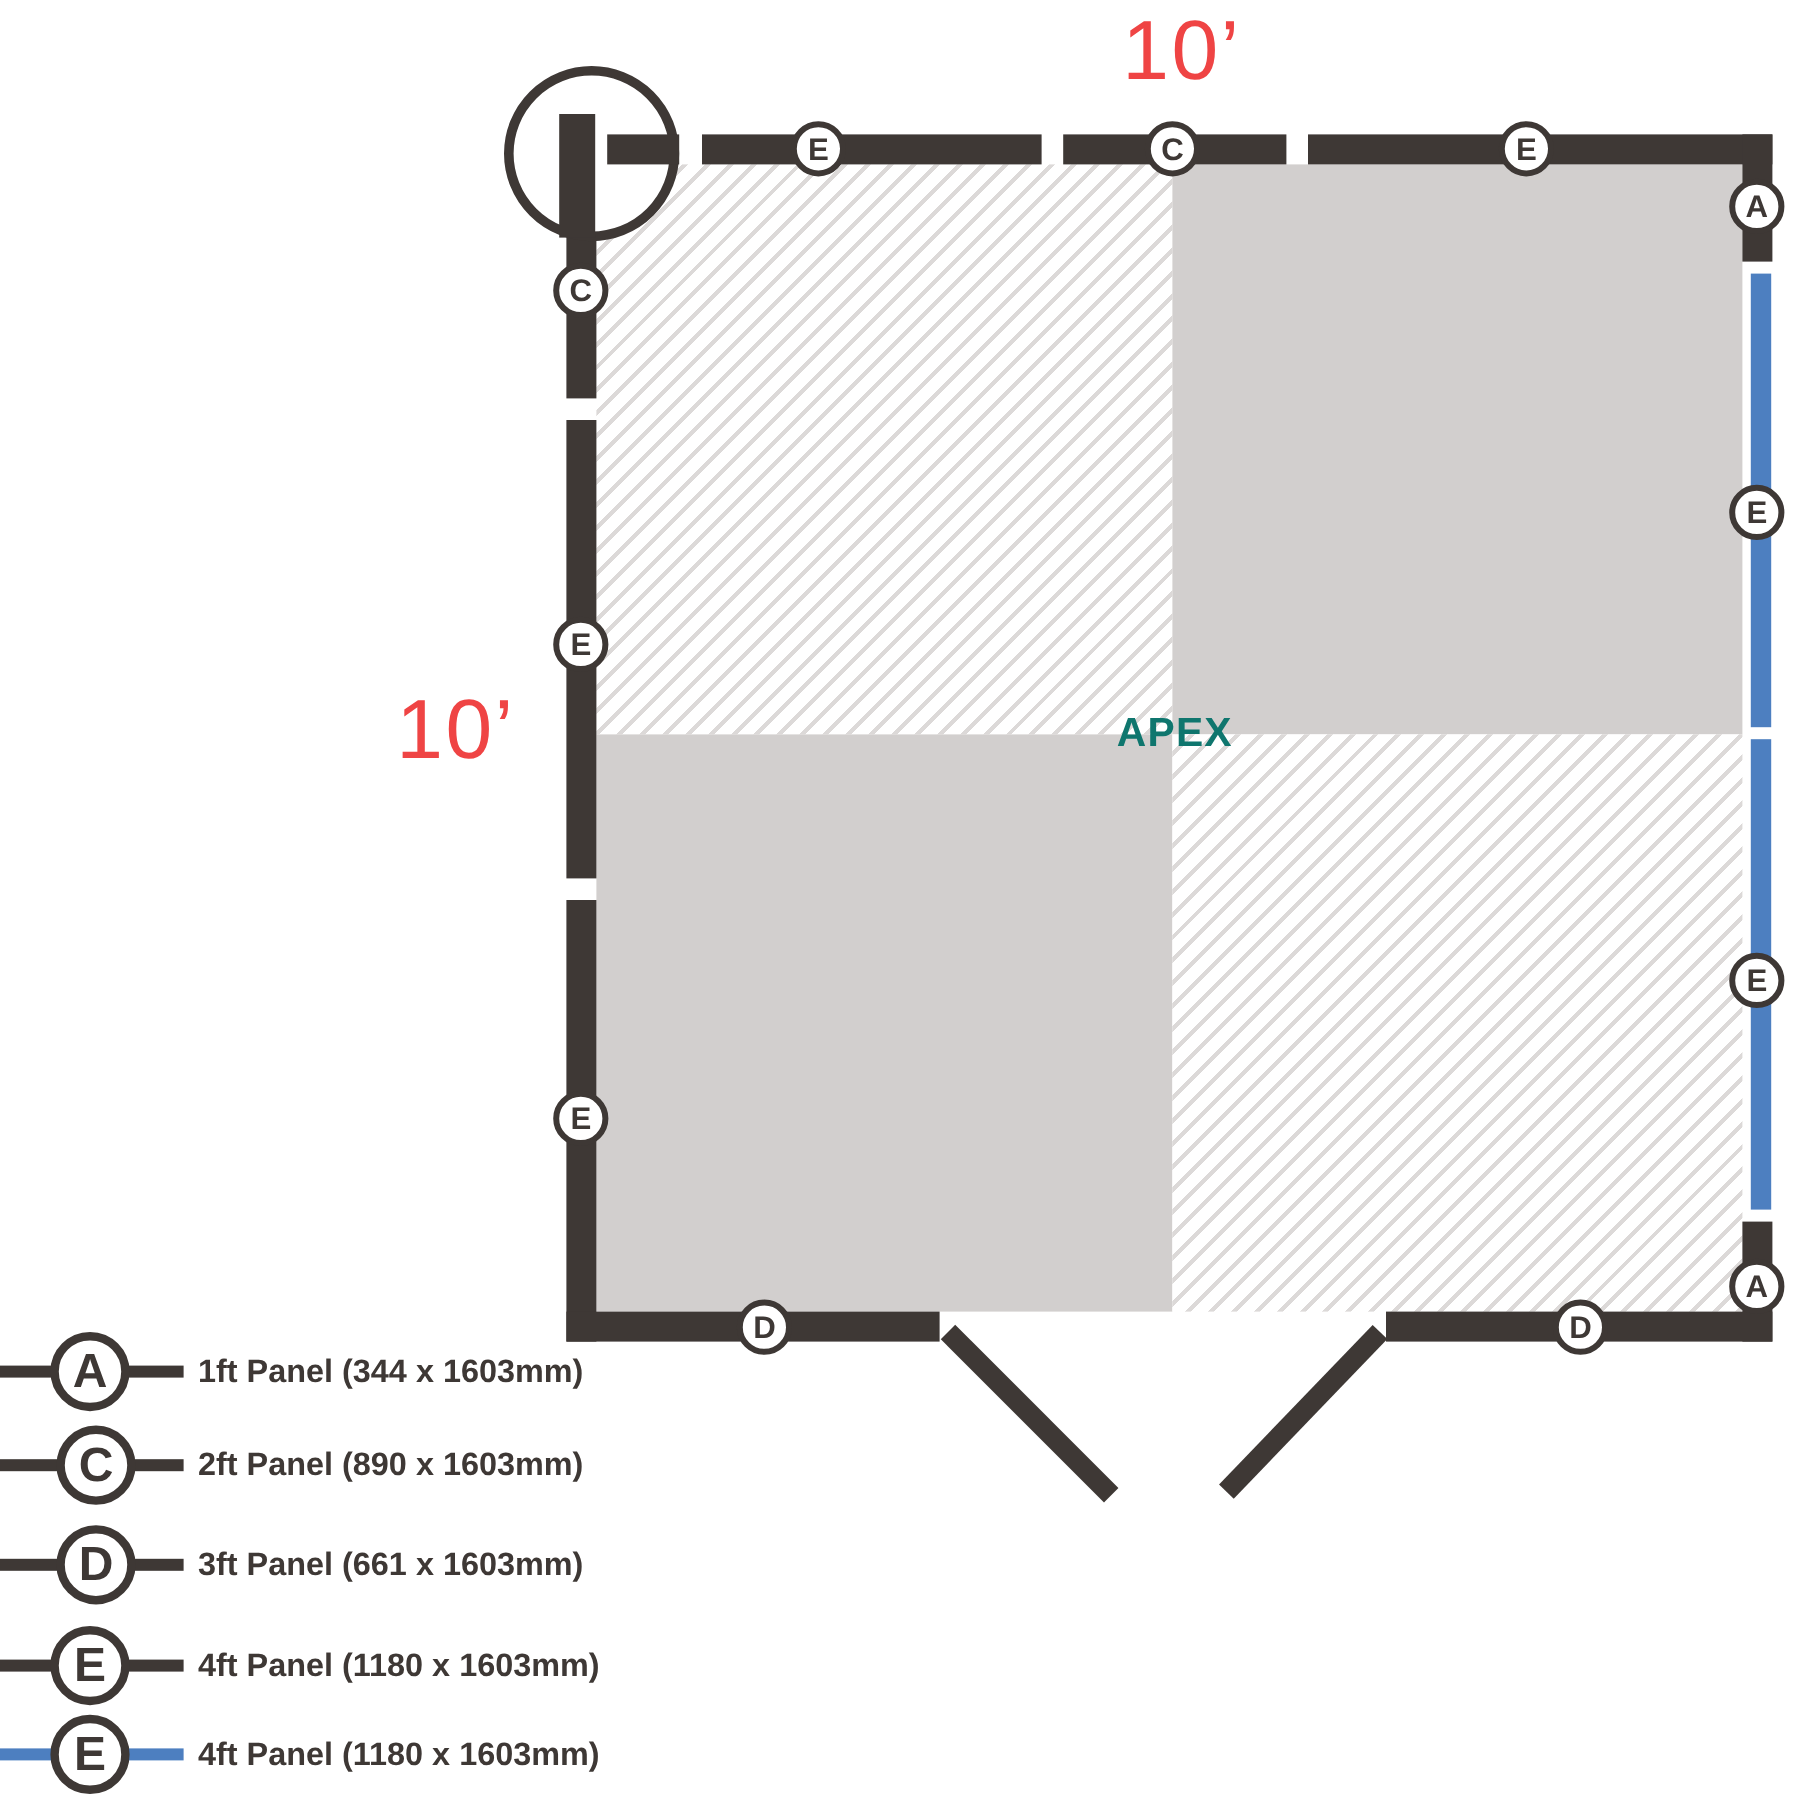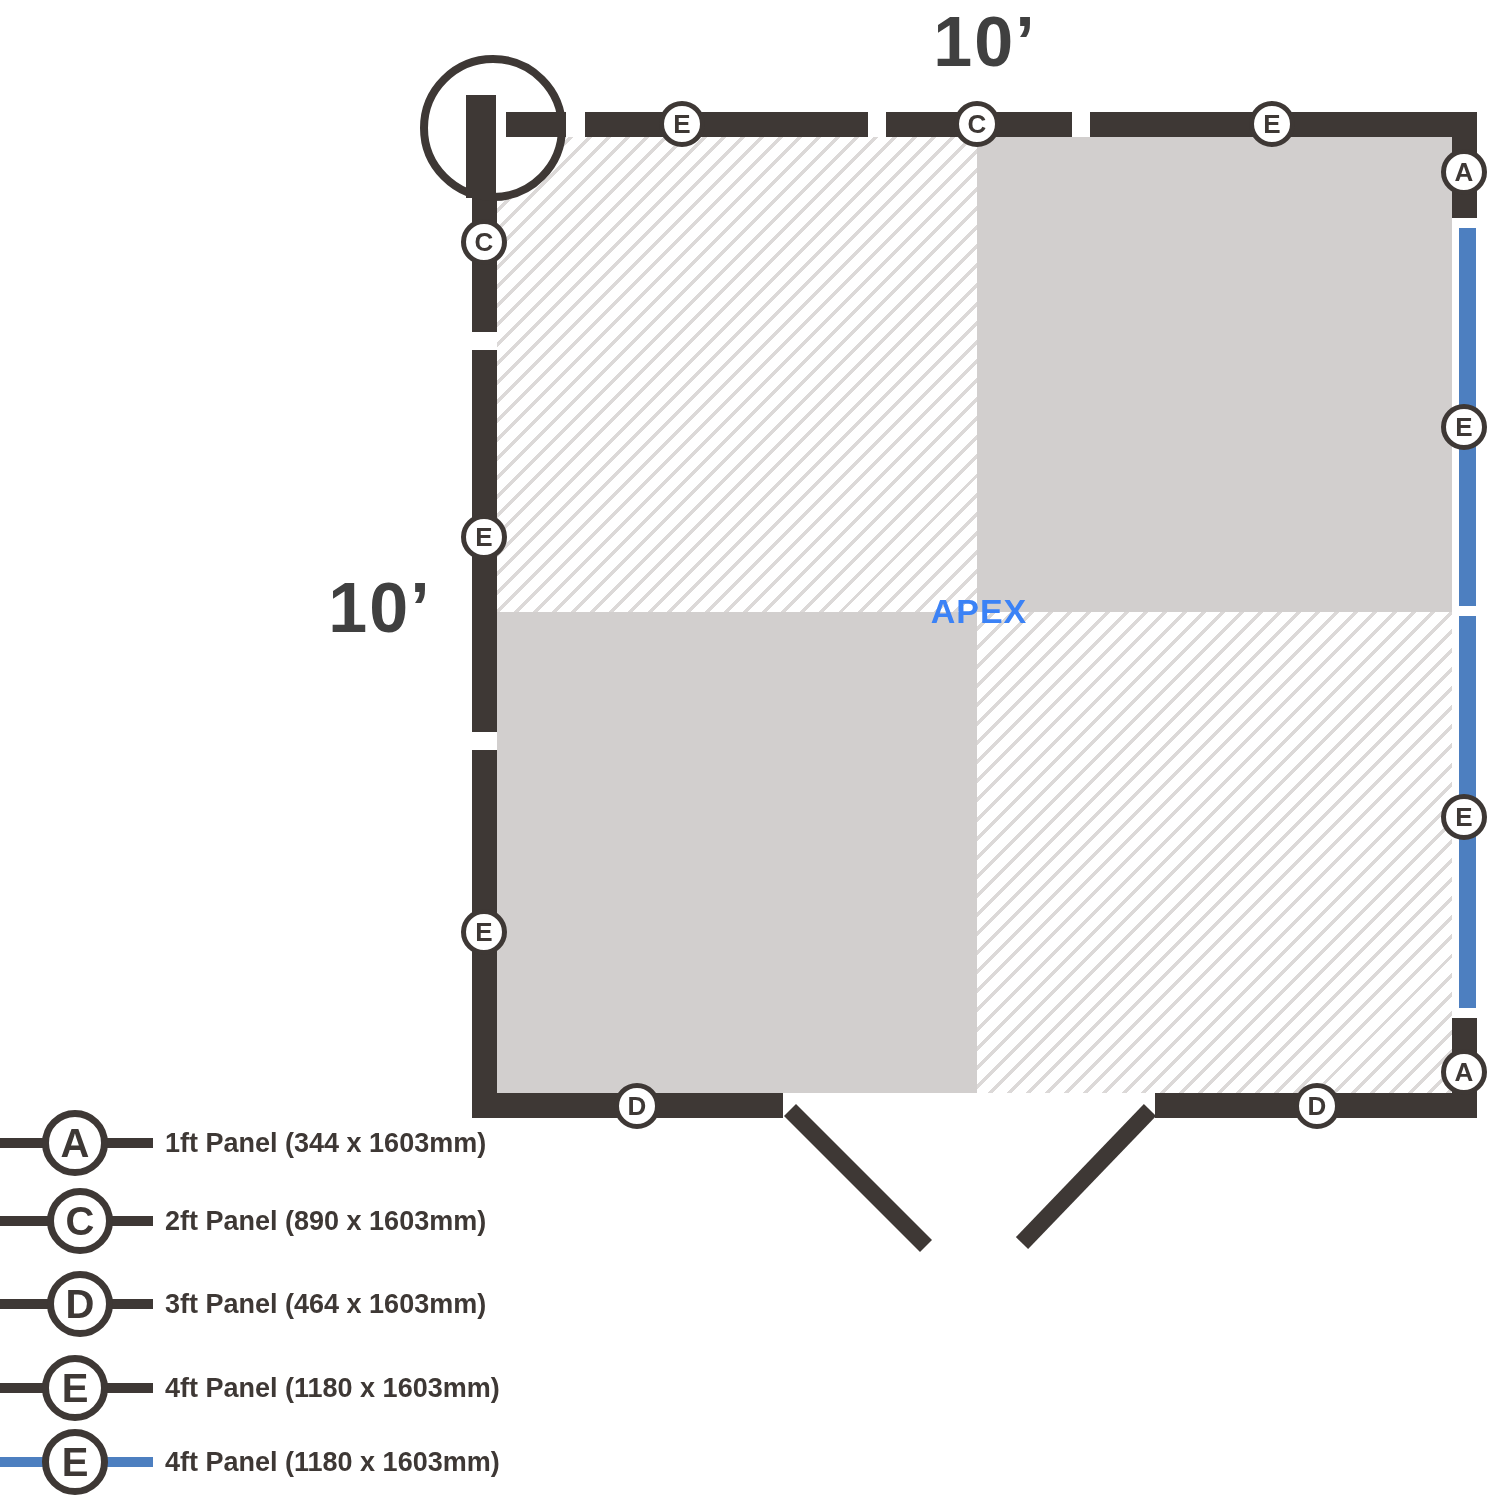--- a/index.html
+++ b/index.html
@@ -45,27 +45,27 @@
     border-radius: 50%; background: #ffffff;
     border: 5px solid #3e3835; color: #3e3835;
     display: flex; align-items: center; justify-content: center;
     font-weight: bold; font-size: 26px; line-height: 1;
     transform: translate(-50%, -50%); z-index: 6;
   }
 
   
   .dim {
     position: absolute; transform: translate(-50%, -50%);
-    font-weight: bold; font-size: 70px; color: #404040; z-index: 3;
+    font-weight: normal; font-size: 70px; color: #ef4444; z-index: 3;
     letter-spacing: 2px;
   }
   .apex {
     position: absolute; transform: translate(-50%, -50%);
     font-weight: bold; font-size: 34px; letter-spacing: 1px;
-    color: #3b82f6; z-index: 3;
+    color: #0f766e; z-index: 3;
   }
 
   
   .lrow { position: absolute; left: 0; width: 640px; height: 0; z-index: 7; }
   .lline {
     position: absolute; left: 0; top: -5px;
     width: 153px; height: 10px; background: #3e3835;
   }
   .lline.blue { background: #4d7fc0; }
   .lcircle {
@@ -153,21 +153,21 @@
       <span>C</span>
     </div>
     <div class="llabel">2ft Panel (890 x 1603mm)</div>
   </div>
 
   <div class="lrow" style="top:1304px;">
     <div class="lline"></div>
     <div class="lcircle" style="left:80px;">
       <span>D</span>
     </div>
-    <div class="llabel">3ft Panel (464 x 1603mm)</div>
+    <div class="llabel">3ft Panel (661 x 1603mm)</div>
   </div>
 
   <div class="lrow" style="top:1388px;">
     <div class="lline"></div>
     <div class="lcircle" style="left:75px;">
       <span>E</span>
     </div>
     <div class="llabel">4ft Panel (1180 x 1603mm)</div>
   </div>
 

